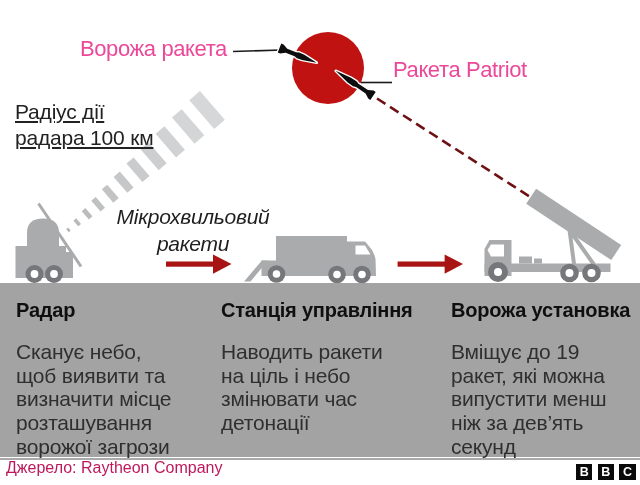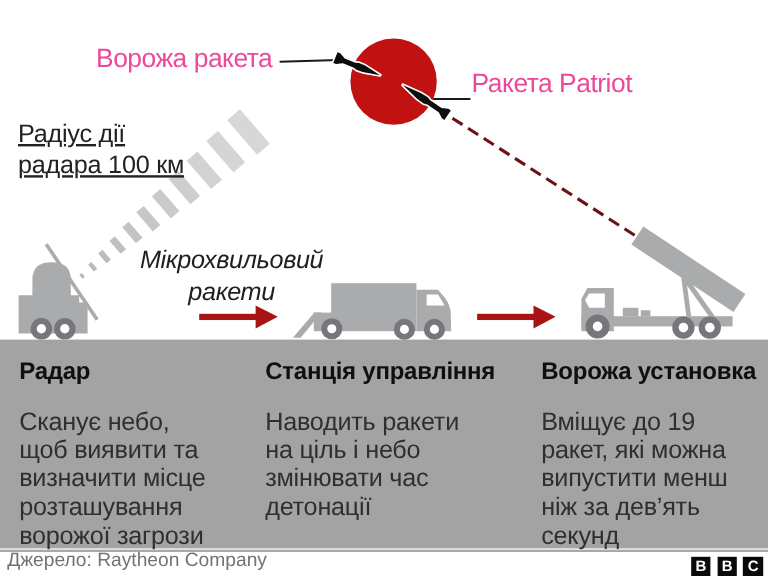--- a/index.html
+++ b/index.html
@@ -13,21 +13,21 @@
   #microwave{position:absolute;left:93px;top:204px;width:200px;text-align:center;
              font-style:italic;font-size:21px;line-height:26.5px;color:#1f1f1f;letter-spacing:-0.3px;}
   .panel{position:absolute;left:0;top:283px;width:640px;height:173.5px;background:#a3a3a3;}
   .divider{position:absolute;left:0;top:458px;width:640px;height:1.8px;background:#a9a9a9;}
   .col{position:absolute;top:17px;}
   .col-1{left:16px;width:196px;}
   .col-2{left:221px;width:220px;}
   .col-3{left:451px;width:186px;}
   .col h3{margin:0;font-size:20px;font-weight:bold;letter-spacing:-0.2px;color:#0f0f0f;line-height:20px;}
   .col .body{margin-top:20px;font-size:21px;line-height:23.7px;color:#2f2f2f;letter-spacing:-0.2px;}
-  .footer-source{position:absolute;left:6px;top:459px;font-size:16px;color:#737373;letter-spacing:0;}
+  .footer-source{position:absolute;left:6px;top:459px;font-size:16px;color:#be185d;letter-spacing:0;}
   .bbc-logo{position:absolute;left:576px;top:463.8px;display:flex;gap:5.3px;}
   .bbc-block{width:16.4px;height:16.4px;background:#0a0a0a;color:#ffffff;display:flex;
              align-items:center;justify-content:center;font-weight:bold;font-size:12.5px;
              font-family:"Liberation Sans",sans-serif;}
 </style>
 </head>
 <body>
 
 <div class="stage">
 

